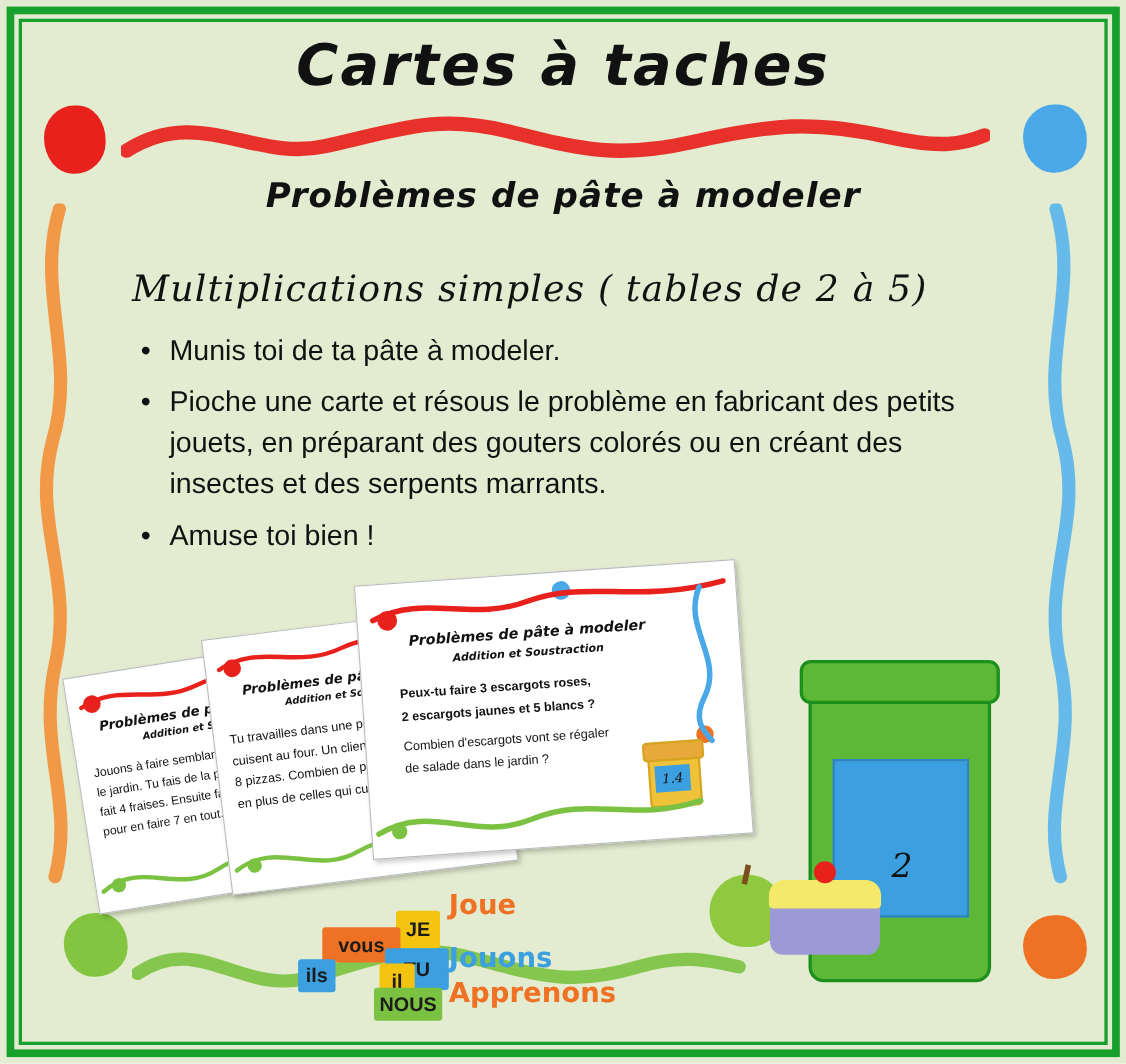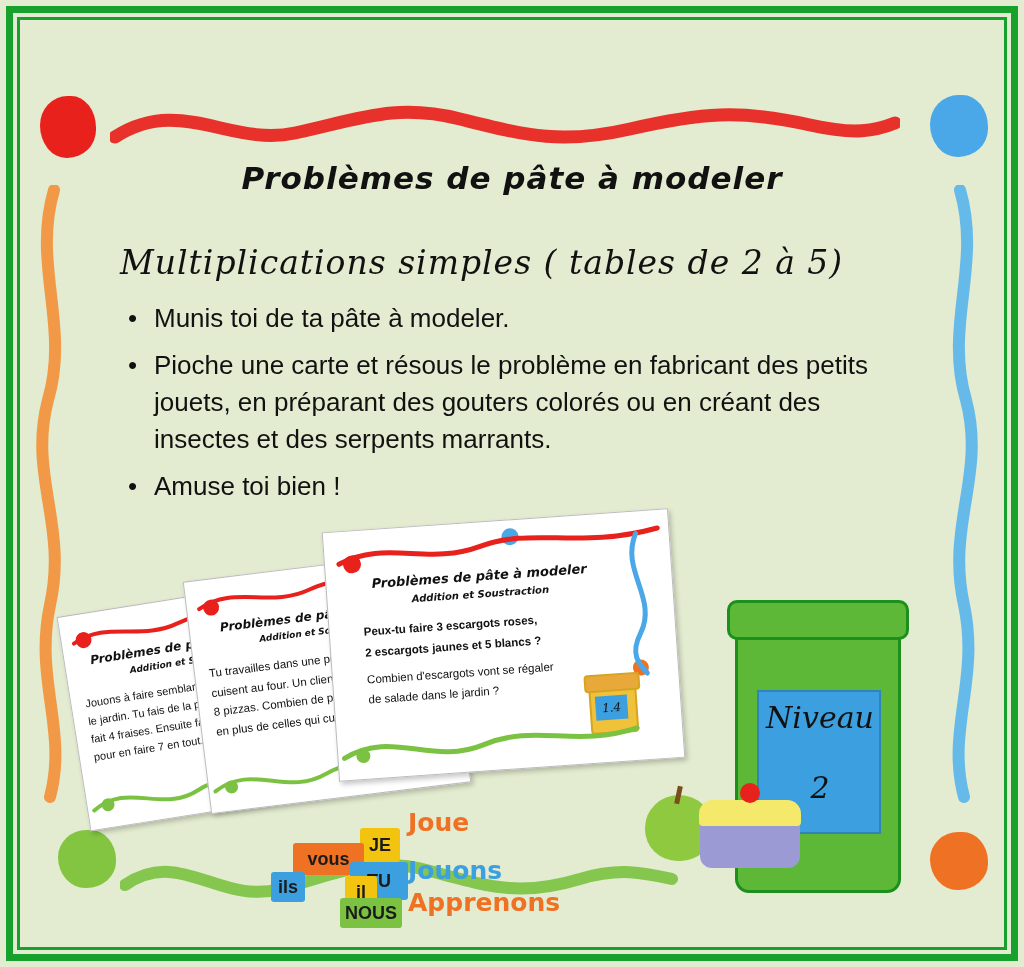--- a/index.html
+++ b/index.html
@@ -248,20 +248,21 @@
   </svg>
 
   <svg class="squiggle" style="left:930px; top:185px;" width="70" height="620">
     <path d="M30,5 C52,80 14,140 36,215 C56,290 16,340 34,420 C50,495 16,545 34,612" stroke="#5bb5ec" stroke-width="12" fill="none" stroke-linecap="round" opacity="0.92"></path>
   </svg>
 
   <svg class="squiggle" style="left:120px; top:845px;" width="560" height="80">
     <path d="M5,40 C60,2 100,60 160,44 C220,28 250,10 310,26 C370,42 400,52 460,34 C500,22 525,28 552,34" stroke="#7cc242" stroke-width="12" fill="none" stroke-linecap="round" opacity="0.92"></path>
   </svg>
 
+  <div class="title-main">Cartes à taches</div>
   <div class="title-sub">Problèmes de pâte à modeler</div>
   <div class="title-level">Multiplications simples ( tables de 2 à 5)</div>
 
   <div class="instructions">
     <div class="instr-item">
       <span class="bullet">•</span>
       <span class="instr-text">Munis toi de ta pâte à modeler.</span>
     </div>
     <div class="instr-item">
       <span class="bullet">•</span>
@@ -327,21 +328,20 @@
     <div style="position:absolute; left:260px; top:182px; width:32px; height:24px; background:#3b9fe0; display:flex; align-items:center; justify-content:center; font-family:'DejaVu Serif', serif; font-style:italic; font-size:12px; color:#111;">1.4</div>
     <svg style="position:absolute; left:0px; top:182px;" width="345" height="64">
       <path d="M6,44 C56,18 92,58 146,40 C200,22 236,50 300,34" stroke="#7cc242" stroke-width="5" fill="none" stroke-linecap="round"></path>
     </svg>
     <div class="card-dot" style="left:18px; top:218px; width:14px; height:14px; background:#7cc242;"></div>
   </div>
 
   <div class="jar-body"></div>
   <div class="jar-lid"></div>
   <div class="jar-label"></div>
-  <div class="niveau-word">Niveau</div>
   <div class="niveau-num">2</div>
 
   <div style="position:absolute; left:645px; top:795px; width:68px; height:66px; background:#8fc93f; border-radius:50% 50% 48% 48%;"></div>
   <div style="position:absolute; left:676px; top:786px; width:5px; height:18px; background:#7a4d1d; transform:rotate(12deg);"></div>
   <div style="position:absolute; left:700px; top:820px; width:100px; height:48px; background:#9b9ad4; border-radius:0 0 12px 12px;"></div>
   <div style="position:absolute; left:699px; top:800px; width:102px; height:26px; background:#f5e96b; border-radius:14px 14px 4px 4px;"></div>
   <div style="position:absolute; left:740px; top:783px; width:20px; height:20px; background:#e8211c; border-radius:50%;"></div>
 
   <div class="logo-block" style="left:360px; top:828px; width:40px; height:34px; background:#f2c30f;">JE</div>
   <div class="logo-block" style="left:293px; top:843px; width:71px; height:32px; background:#ef7124;">vous</div>

